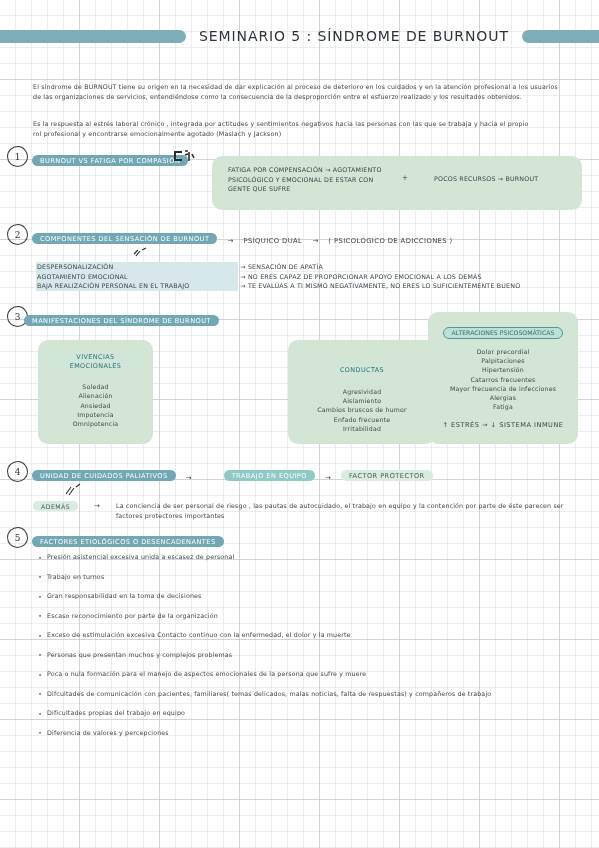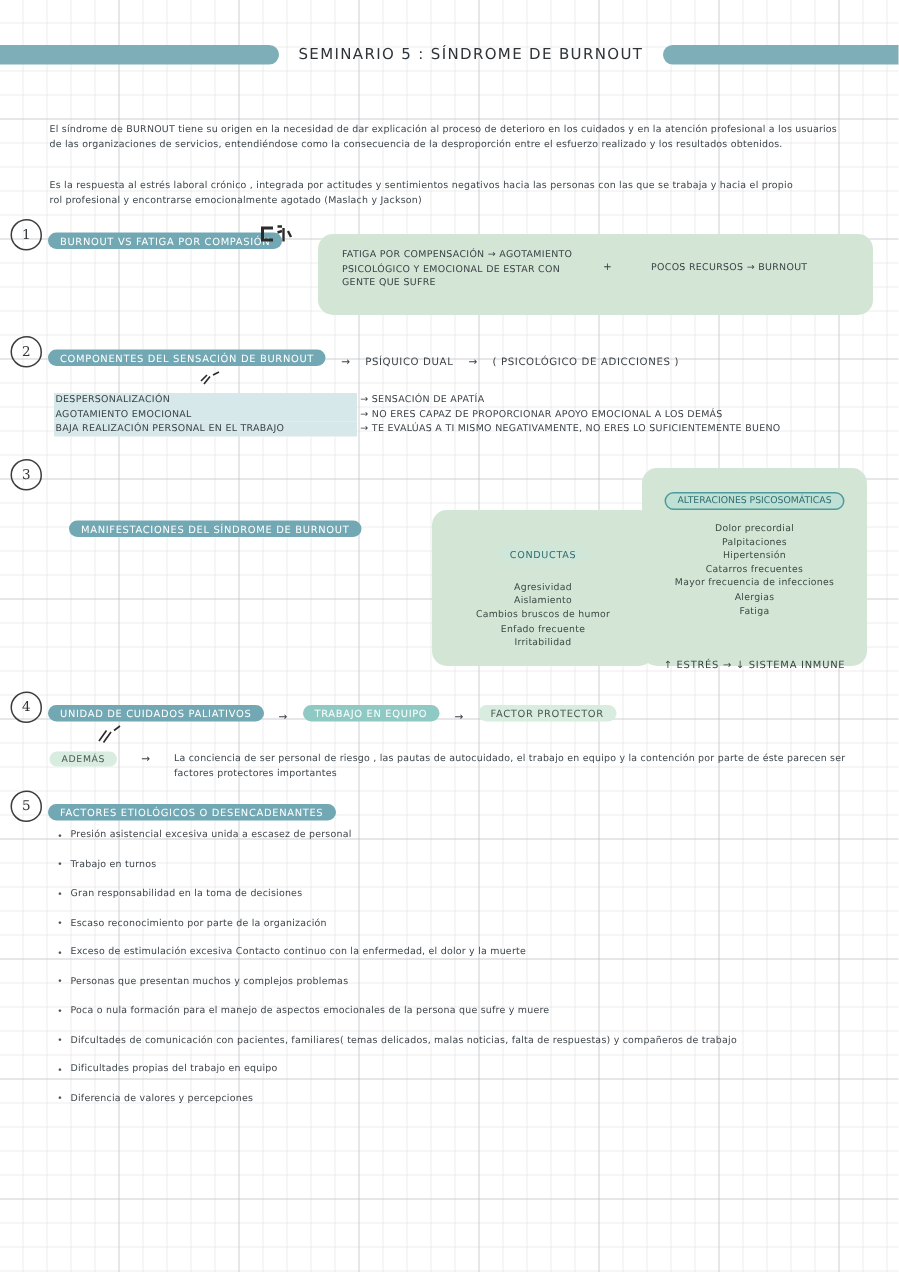--- a/index.html
+++ b/index.html
@@ -23,21 +23,21 @@
     z-index:0;
   }
   #page{position:absolute;inset:0;z-index:2;}
 
   
   .header{position:absolute;top:27px;left:0;width:599px;height:18px;display:flex;align-items:center;}
   .hbar{height:13px;background:#7eafb8;border-radius:9px;}
   .hbar.left{width:186px;margin-left:0;border-top-left-radius:0;border-bottom-left-radius:0;}
   .hbar.right{flex:1;margin-right:0;border-top-right-radius:0;border-bottom-right-radius:0;}
   .htitle{
-    font-size:10px;letter-spacing:.9px;color:#2e3438;
+    font-size:14px;letter-spacing:.9px;color:#2e3438;
     padding:0 13px;white-space:nowrap;
     font-family:"DejaVu Sans", sans-serif;
   }
 
   
   .blk{position:absolute;color:#3a4246;}
   .para{
     font-size:6.3px;line-height:9.6px;color:#3e464b;
     letter-spacing:.15px;
   }
@@ -54,21 +54,21 @@
     font-size:9px;color:#2f3436;font-family:"DejaVu Serif", serif;
   }
 
   
   .pill{
     display:inline-block;border-radius:9px;padding:1.5px 8px;
     font-size:6.6px;letter-spacing:.45px;white-space:nowrap;
     vertical-align:middle;
   }
   .pill-teal{background:#72a8b3;color:#ffffff;}
-  .pill-mid{background:#8fc9c4;color:#ffffff;}
+  .pill-mid{background:#8fc9c4;color:#ffffff;margin-left:22px;}
   .pill-lite{background:#d8ecdf;color:#4b5a54;}
   .pill-outline{
     background:#bfe0d4;color:#2f6f73;border:1px solid #4e9a9c;
     border-radius:10px;padding:1.5px 8px;
   }
   .pill-lite2{background:#cfe6d8;color:#3b5b55;}
 
   .arrow{font-size:7px;color:#3a4246;margin:0 5px;letter-spacing:0;}
   .inline-txt{font-size:6.8px;color:#3a4246;letter-spacing:.4px;}
 
@@ -156,24 +156,36 @@
         <span style="display:inline-block;width:330px;">→  NO ERES CAPAZ DE PROPORCIONAR APOYO EMOCIONAL A LOS DEMÁS</span>
       </div>
       <div>
         <span class="hl" style="display:inline-block;width:200px;">BAJA REALIZACIÓN PERSONAL EN EL TRABAJO</span>
         <span style="display:inline-block;width:330px;">→  TE EVALÚAS A TI MISMO NEGATIVAMENTE, NO ERES LO SUFICIENTEMENTE BUENO</span>
       </div>
     </div>
   </div>
 
   <div class="numcircle" style="left:7px;top:306px;">3</div>
-  <div class="blk" style="left:46px;top:310px;margin-top:32px;">
+  <div class="blk" style="left:24px;top:310px;">
     <span class="pill pill-teal">MANIFESTACIONES DEL SÍNDROME DE BURNOUT</span>
   </div>
 
+  <div class="greenbox" style="left:38px;top:340px;width:115px;height:104px;">
+    <div style="text-align:center;padding-top:11px;">
+      <span class="pill pill-lite2" style="font-size:6.4px;line-height:9.6px;white-space:normal;display:inline-block;max-width:74px;color:#2f6f73;">VIVENCIAS EMOCIONALES</span>
+    </div>
+    <div class="boxlist" style="margin-top:9px;">
+      <div>Soledad</div>
+      <div>Alienación</div>
+      <div>Ansiedad</div>
+      <div>Impotencia</div>
+      <div>Omnipotencia</div>
+    </div>
+  </div>
 
 
   <div class="greenbox" style="left:288px;top:340px;width:148px;height:104px;">
     <div style="text-align:center;padding-top:19px;">
       <span class="pill pill-lite2" style="font-size:6.4px;color:#2f6f73;">CONDUCTAS</span>
     </div>
     <div class="boxlist" style="margin-top:9px;">
       <div>Agresividad</div>
       <div>Aislamiento</div>
       <div>Cambios bruscos de humor</div>
@@ -188,21 +200,21 @@
     </div>
     <div class="boxlist" style="margin-top:8px;">
       <div>Dolor precordial</div>
       <div>Palpitaciones</div>
       <div>Hipertensión</div>
       <div>Catarros frecuentes</div>
       <div>Mayor frecuencia de infecciones</div>
       <div>Alergias</div>
       <div>Fatiga</div>
     </div>
-    <div class="boxlist" style="margin-top:27px;font-size:6.6px;letter-spacing:.5px;color:#33443f;">↑ ESTRÉS → ↓ SISTEMA INMUNE</div>
+    <div class="boxlist" style="margin-top:10px;font-size:6.6px;letter-spacing:.5px;color:#33443f;">↑ ESTRÉS → ↓ SISTEMA INMUNE</div>
   </div>
 
   <div class="numcircle" style="left:7px;top:461px;">4</div>
   <div class="blk" style="left:32px;top:465px;white-space:nowrap;">
     <span class="pill pill-teal">UNIDAD DE CUIDADOS PALIATIVOS</span>
     <span class="arrow">→</span>
     <span class="pill pill-mid">TRABAJO EN EQUIPO</span>
     <span class="arrow">→</span>
     <span class="pill pill-lite">FACTOR PROTECTOR</span>
   </div>

